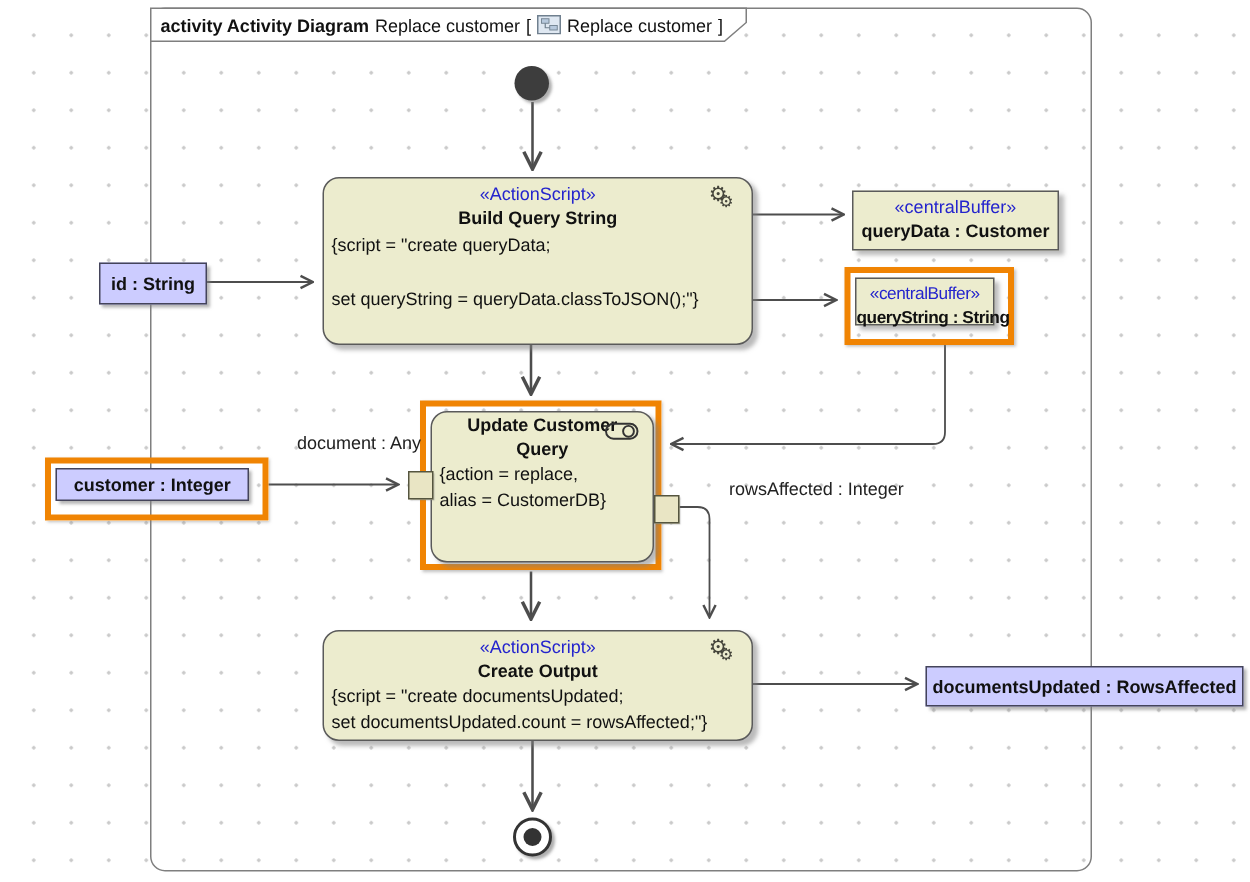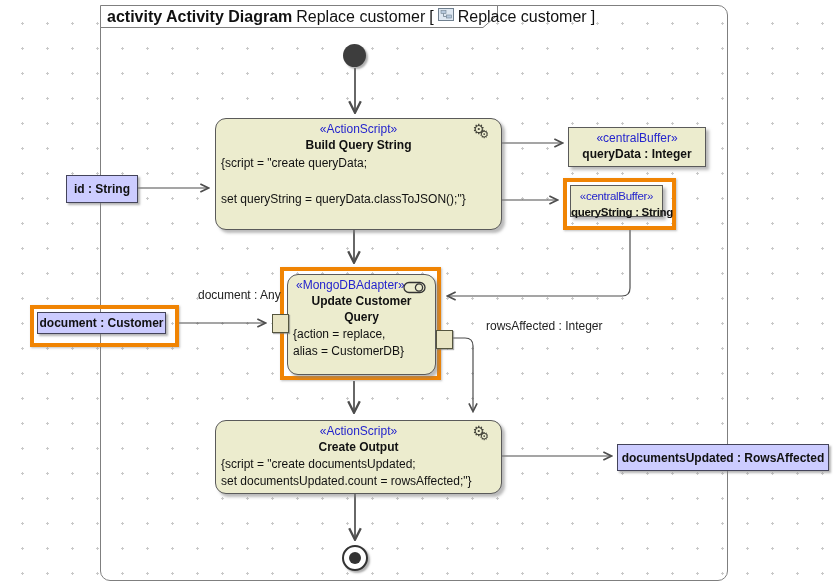--- a/index.html
+++ b/index.html
@@ -13,22 +13,22 @@
     position:relative;width:833px;height:588px;background:#ffffff;overflow:hidden;
     background-image:radial-gradient(#c9c9c9 1px, transparent 1.2px);
     background-size:25px 25px;background-position:10px 11px;
   }
   
   .frame{
     position:absolute;left:100px;top:5px;width:626px;height:574px;
     border:1px solid var(--frame-border);border-radius:10px;background:transparent;
   }
   .frame-title{
-    position:absolute;left:107px;top:8px;height:17px;display:flex;gap:4px;
-    font-size:16px;color:#111;white-space:nowrap;z-index:6;
+    position:absolute;left:107px;top:8px;height:17px;display:flex;align-items:center;gap:4px;
+    font-size:12px;color:#111;white-space:nowrap;z-index:6;
   }
   .frame-title .kw{font-weight:bold;}
   svg.edges{position:absolute;left:0;top:0;z-index:2;pointer-events:none;}
   svg.edges path{pointer-events:stroke;}
   
   .action-node{
     position:absolute;background:var(--node-fill);border:1px solid var(--node-border);
     border-radius:11px;box-shadow:3px 3px 3px rgba(130,130,130,.55);
     font-size:12px;color:#111;z-index:3;
   }
@@ -133,55 +133,54 @@
     <div class="node-title">Build Query String</div>
     <div class="node-body">
       <div class="body-line">{script = "create queryData;</div>
       <div class="body-line"></div>
       <div class="body-line">set queryString = queryData.classToJSON();"}</div>
     </div>
   </div>
 
   <div class="buffer-node" style="left:568px;top:127px;width:136px;height:38px;">
     <div class="stereo">«centralBuffer»</div>
-    <div class="node-title nowrap">queryData : Integer</div>
+    <div class="node-title nowrap">queryData : Customer</div>
   </div>
 
   <div class="selection" style="left:563px;top:178px;width:105px;height:44px;"></div>
   <div class="buffer-node" style="left:570px;top:185px;width:91px;height:30px;">
     <div class="stereo fit">«centralBuffer»</div>
     <div class="node-title nowrap fit">queryString : String</div>
   </div>
 
   <div class="param-node" style="left:66px;top:175px;width:70px;height:26px;">
     <span>id : String</span>
   </div>
 
   <div class="selection" style="left:280px;top:267px;width:153px;height:105px;"></div>
   <div class="action-node" style="left:287px;top:274px;width:147px;height:99px;">
     <svg class="mongo-icon" width="24" height="13" viewBox="0 0 24 13">
       <rect x="1" y="1.5" width="21" height="10" rx="5" fill="none" stroke="#333" stroke-width="1.3"></rect>
       <circle cx="16" cy="6.5" r="3.6" fill="none" stroke="#333" stroke-width="1.3"></circle>
     </svg>
-    <div class="stereo" style="text-align:left;padding-left:8px;">«MongoDBAdapter»</div>
     <div class="node-title" style="padding:0 14px;">Update Customer Query</div>
     <div class="node-body">
       <div class="body-line" style="height:17px;line-height:17px;">{action = replace,</div>
       <div class="body-line" style="height:17px;line-height:17px;">alias = CustomerDB}</div>
     </div>
   </div>
 
   <div class="pin" style="left:272px;top:314px;"></div>
   <div class="pin" style="left:436px;top:330px;"></div>
   <div class="edge-label" style="left:181px;top:288px;margin-left:17px;">document : Any</div>
   <div class="edge-label" style="left:446px;top:319px;margin-left:40px;">rowsAffected : Integer</div>
 
   <div class="selection" style="left:30px;top:305px;width:141px;height:34px;"></div>
   <div class="param-node" style="left:37px;top:312px;width:127px;height:20px;">
-    <span>document : Customer</span>
+    <span>customer : Integer</span>
   </div>
 
   <div class="action-node" style="left:215px;top:420px;width:285px;height:72px;">
     <div class="gears"><span class="g1">⚙</span><span class="g2">⚙</span></div>
     <div class="stereo">«ActionScript»</div>
     <div class="node-title">Create Output</div>
     <div class="node-body">
       <div class="body-line" style="height:17px;line-height:17px;">{script = "create documentsUpdated;</div>
       <div class="body-line" style="height:17px;line-height:17px;">set documentsUpdated.count = rowsAffected;"}</div>
     </div>

